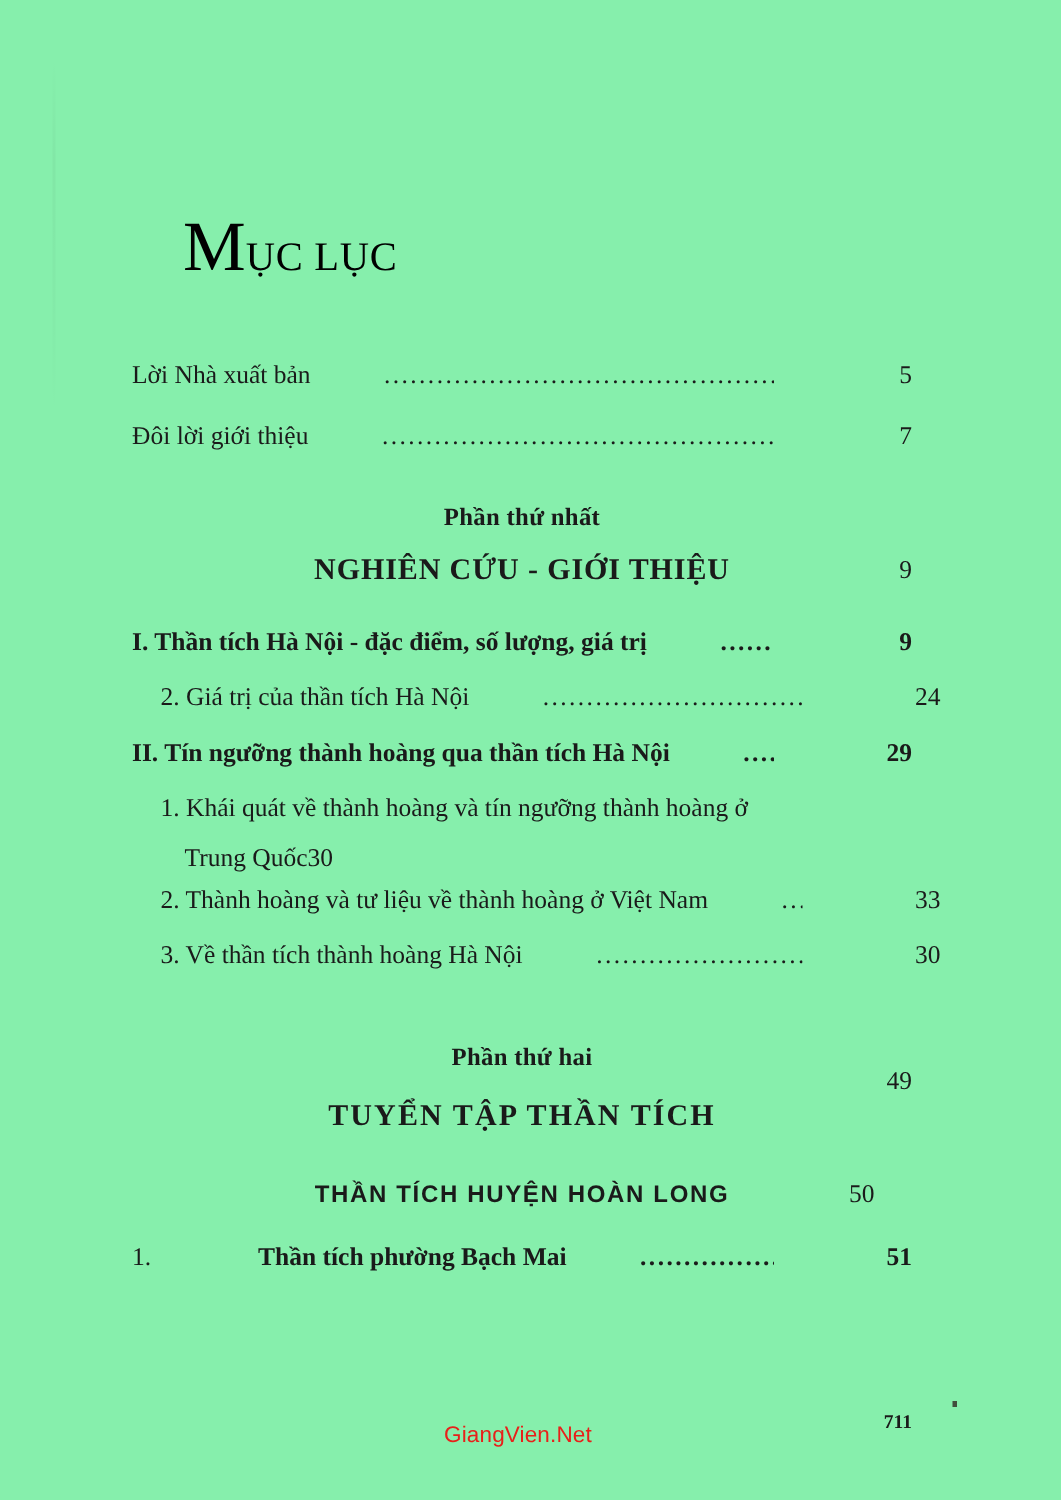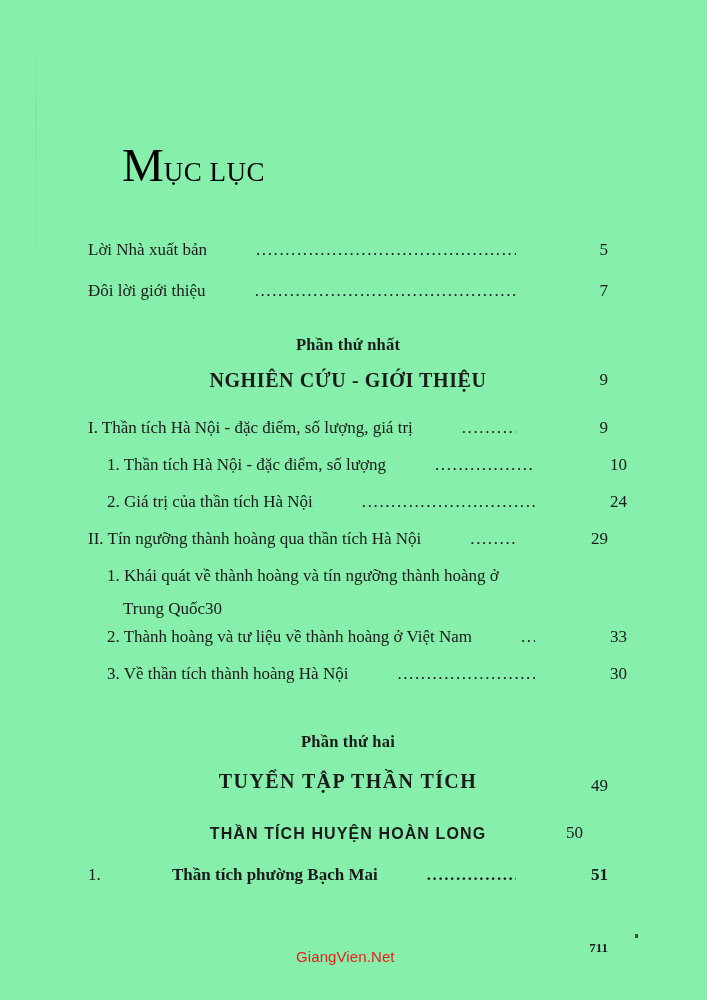--- a/index.html
+++ b/index.html
@@ -98,21 +98,21 @@
   }
 
   
   .lvl0 {            
     font-size: 17px;
     margin-bottom: 21px;
     padding-left: 0px;
   }
   .lvl1 {            
     font-size: 17px;
-    font-weight: normal;
+    font-weight: bold;
     margin-bottom: 17px;
     padding-left: 0px;
   }
   .lvl2 {            
     font-size: 17px;
     margin-bottom: 17px;
     padding-left: 19px;
   }
   .lvl2.wrap {
     display: block;
@@ -154,21 +154,21 @@
     font-size: 17px;
     font-weight: normal;
     letter-spacing: 0;
   }
 
   .part-one { margin-top: 34px; margin-bottom: 26px; }
   .part-one .pageno-abs { top: 35px; }
 
   .part-two { margin-top: 48px; margin-bottom: 32px; }
   .part-two .main { margin-top: 18px; letter-spacing: 1.4px; }
-  .part-two .pageno-abs { top: 44px; }
+  .part-two .pageno-abs { top: 16px; }
 
   
   .sans-head {
     position: relative;
     width: 520px;
     text-align: center;
     font-family: "Liberation Sans", "DejaVu Sans", sans-serif;
     font-size: 16px;
     font-weight: bold;
     letter-spacing: 1.1px;
@@ -247,25 +247,20 @@
       <div class="main">NGHIÊN CỨU - GIỚI THIỆU</div>
       <span class="pageno-abs">9</span>
     </div>
 
     <div class="row lvl1">
       <span class="label">I. Thần tích Hà Nội - đặc điểm, số lượng, giá trị</span>
       <span class="leader"></span>
       <span class="pageno">9</span>
     </div>
 
-    <div class="row lvl2">
-      <span class="label">1. Thần tích Hà Nội - đặc điểm, số lượng</span>
-      <span class="leader"></span>
-      <span class="pageno">10</span>
-    </div>
 
     <div class="row lvl2">
       <span class="label">2. Giá trị của thần tích Hà Nội</span>
       <span class="leader"></span>
       <span class="pageno">24</span>
     </div>
 
     <div class="row lvl1">
       <span class="label">II. Tín ngưỡng thành hoàng qua thần tích Hà Nội</span>
       <span class="leader"></span>

